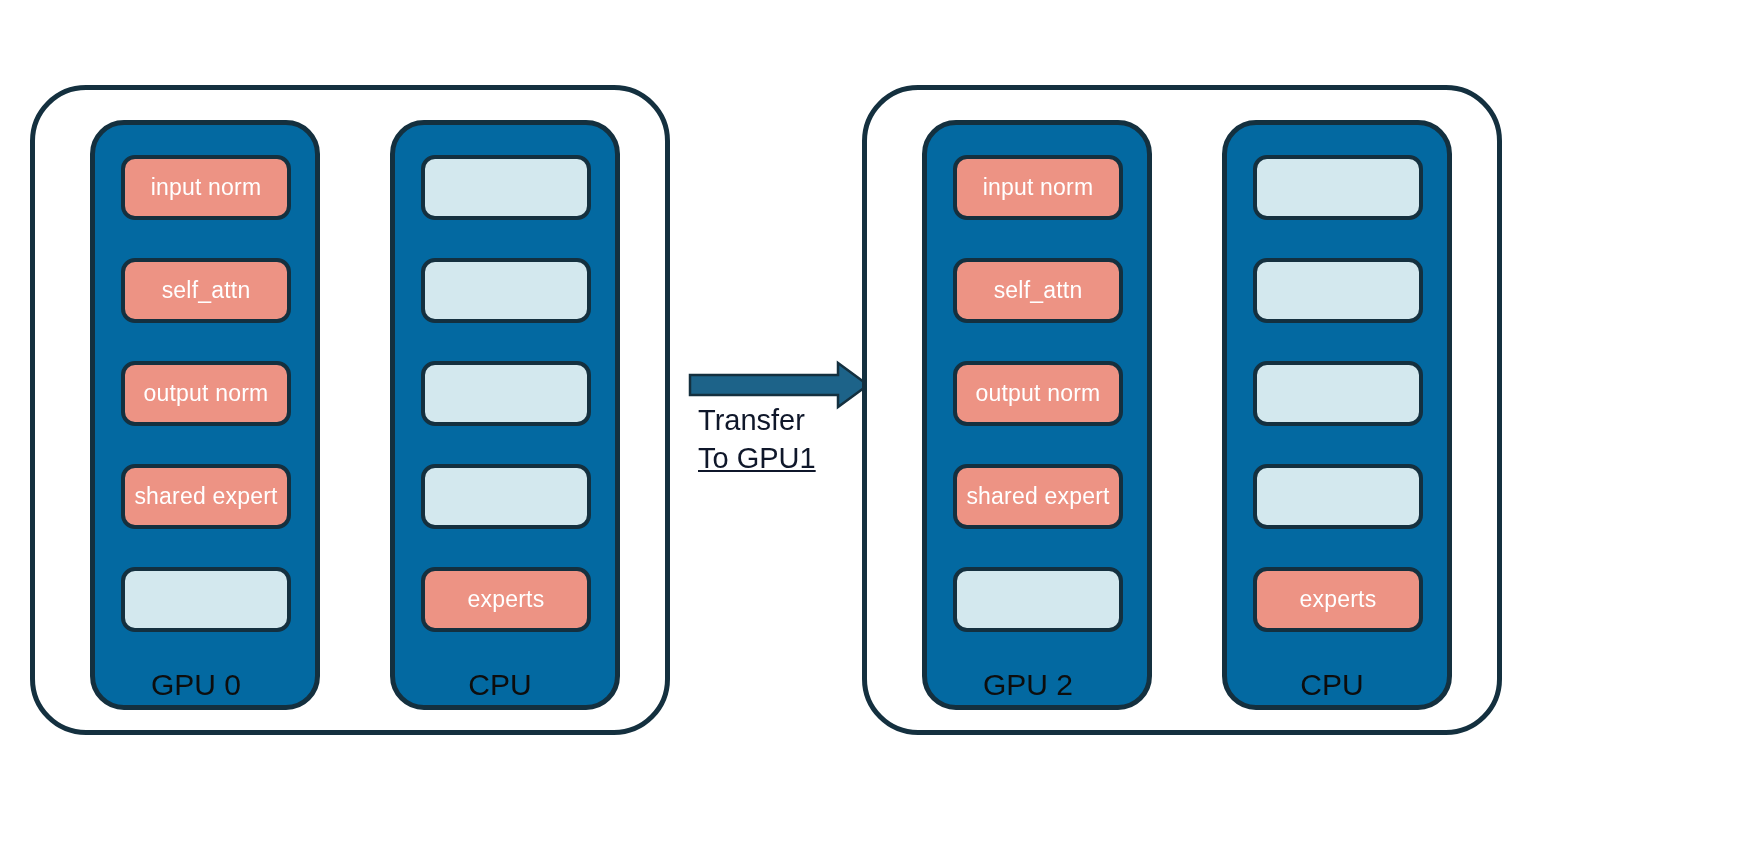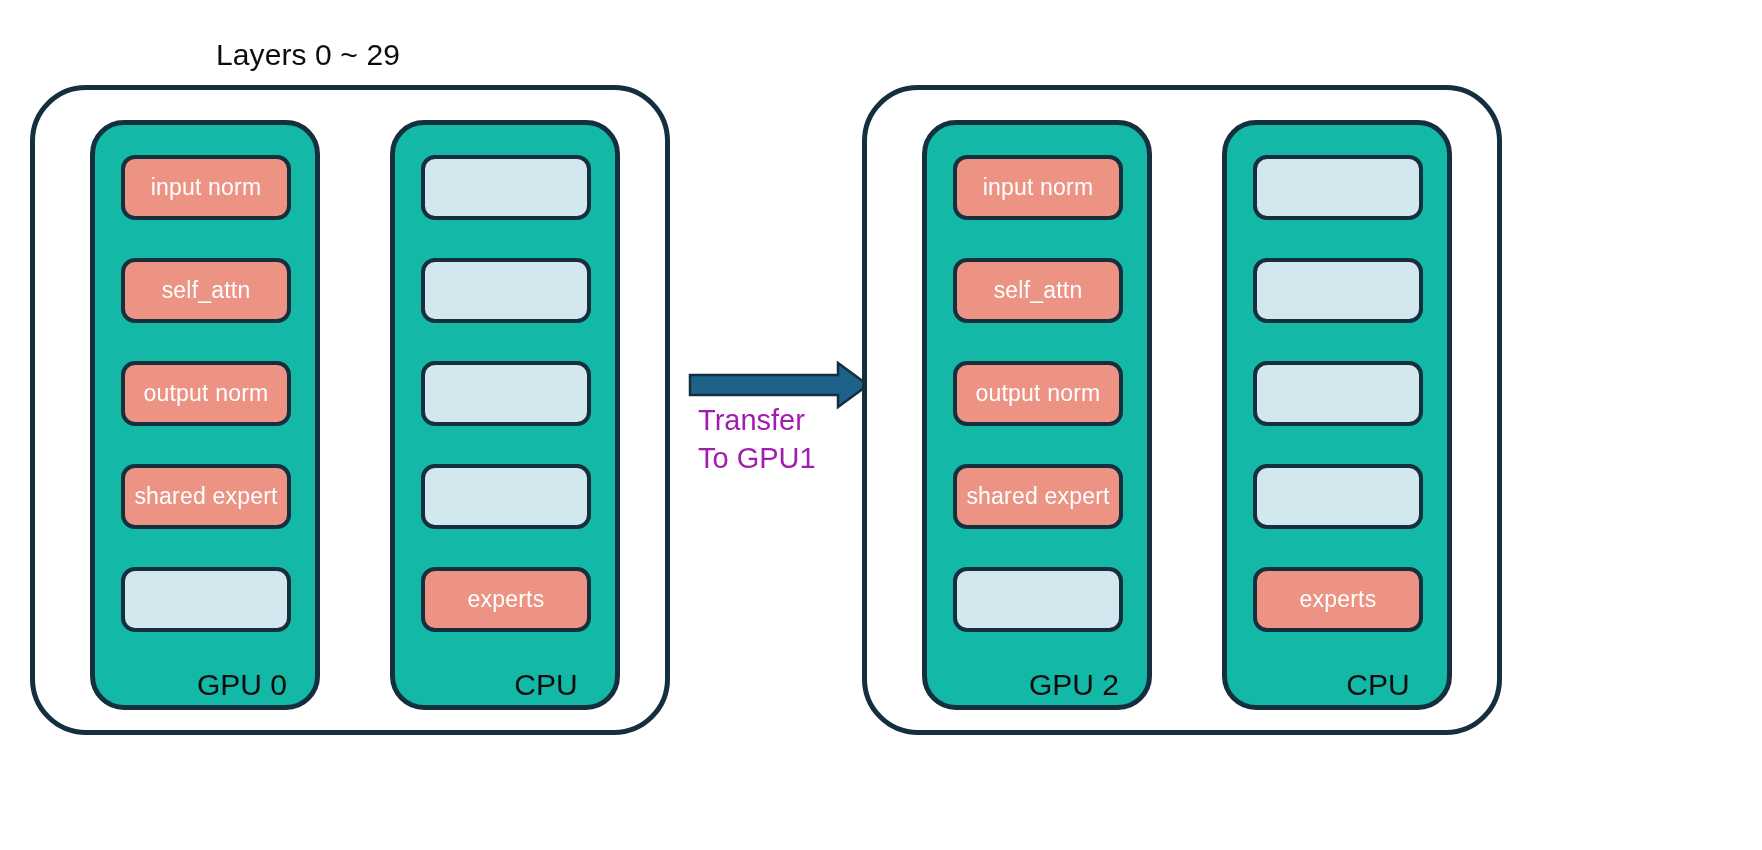--- a/index.html
+++ b/index.html
@@ -29,21 +29,21 @@
     border-radius:56px;
     background:#ffffff;
     box-sizing:border-box;
   }
 
   
   .column{
     position:absolute;
     border:5px solid #14303f;
     border-radius:34px;
-    background:#14b8a6;
+    background:#0369a1;
     box-sizing:border-box;
   }
 
   
   .unit{
     position:absolute;
     border:4px solid #14303f;
     border-radius:14px;
     box-sizing:border-box;
     display:flex;
@@ -56,29 +56,28 @@
   .unit.active{background:#ed9384;}
   .unit.idle{background:#d3e8ee;}
 
   
   .device-label{
     position:absolute;
     font-size:30px;
     color:#0d0d0d;
     white-space:nowrap;
     transform:translateX(-50%);
-    margin-left:46px;
   }
 
   
   .transfer-label{
     position:absolute;
     font-size:29px;
     line-height:1.33;
-    color:#a21caf;
+    color:#0f172a;
     white-space:pre;
     text-align:right;
   }
 
   
   #arrows{
     position:absolute;
     left:0;top:0;
     width:1762px;height:850px;
     pointer-events:none;
@@ -108,21 +107,20 @@
       <line x1="1028" y1="213" x2="1028" y2="247" stroke="#0a0a0a" stroke-width="6" marker-end="url(#flowhead)"></line>
       <line x1="1028" y1="316" x2="1028" y2="350" stroke="#0a0a0a" stroke-width="6" marker-end="url(#flowhead)"></line>
       <line x1="1028" y1="419" x2="1028" y2="453" stroke="#0a0a0a" stroke-width="6" marker-end="url(#flowhead)"></line>
     </g>
 
     <line x1="1135" y1="483" x2="1229" y2="578" stroke="#0a0a0a" stroke-width="6" marker-end="url(#flowhead)"></line>
 
     <path d="M 690,375 L 838,375 L 838,363 L 868,385 L 838,407 L 838,395 L 690,395 Z" fill="#1d6389" stroke="#14303f" stroke-width="2.5" stroke-linejoin="miter"></path>
   </svg>
 
-  <div class="panel-title" style="left:308px;top:38px;">Layers 0 ~ 29</div>
 
   <div class="device" style="left:30px;top:85px;width:640px;height:650px;">
 
     <div class="column" style="left:55px;top:30px;width:230px;height:590px;">
       <div class="unit active" style="left:26px;top:30px;width:170px;height:65px;">input norm</div>
       <div class="unit active" style="left:26px;top:133px;width:170px;height:65px;">self_attn</div>
       <div class="unit active" style="left:26px;top:236px;width:170px;height:65px;">output norm</div>
       <div class="unit active" style="left:26px;top:339px;width:170px;height:65px;">shared expert</div>
       <div class="unit idle" style="left:26px;top:442px;width:170px;height:65px;"></div>
     </div>
@@ -133,21 +131,21 @@
       <div class="unit idle" style="left:26px;top:236px;width:170px;height:65px;"></div>
       <div class="unit idle" style="left:26px;top:339px;width:170px;height:65px;"></div>
       <div class="unit active" style="left:26px;top:442px;width:170px;height:65px;">experts</div>
     </div>
   </div>
 
   <div class="device-label" style="left:196px;top:668px;">GPU 0</div>
   <div class="device-label" style="left:500px;top:668px;">CPU</div>
 
   <div class="transfer-label" style="left:698px;top:401px;">Transfer</div>
-  <div class="transfer-label" style="left:698px;top:439px;">To GPU1</div>
+  <div class="transfer-label" style="left:698px;top:439px;text-decoration:underline;">To GPU1</div>
 
 
   <div class="device" style="left:862px;top:85px;width:640px;height:650px;">
 
     <div class="column" style="left:55px;top:30px;width:230px;height:590px;">
       <div class="unit active" style="left:26px;top:30px;width:170px;height:65px;">input norm</div>
       <div class="unit active" style="left:26px;top:133px;width:170px;height:65px;">self_attn</div>
       <div class="unit active" style="left:26px;top:236px;width:170px;height:65px;">output norm</div>
       <div class="unit active" style="left:26px;top:339px;width:170px;height:65px;">shared expert</div>
       <div class="unit idle" style="left:26px;top:442px;width:170px;height:65px;"></div>

